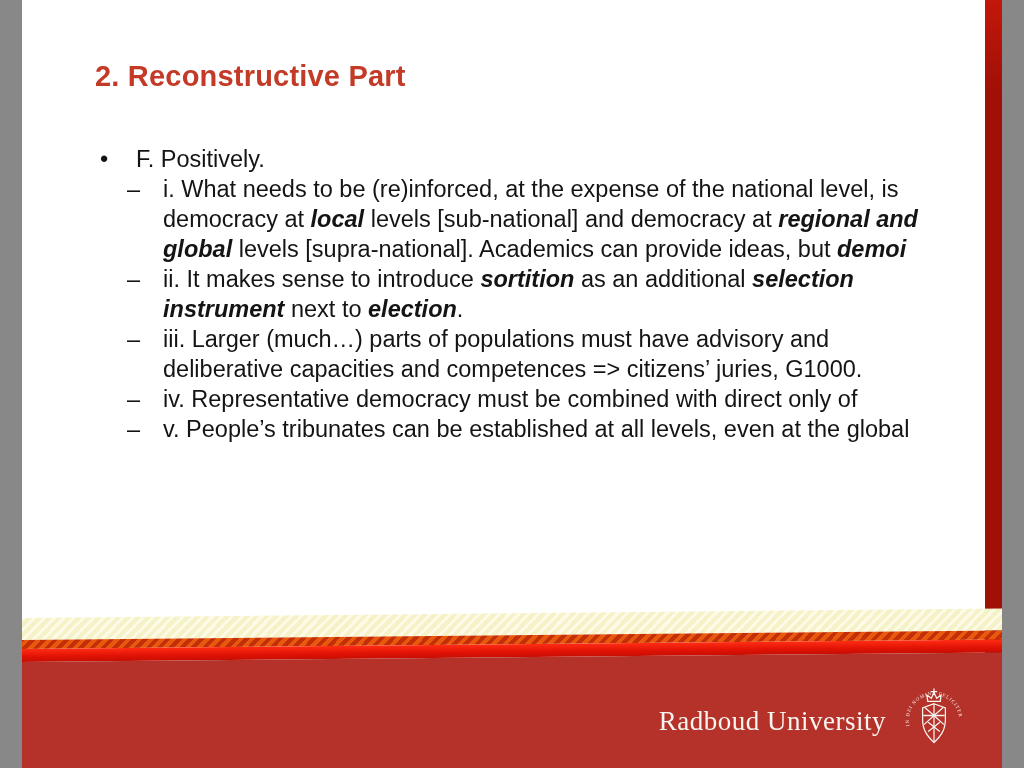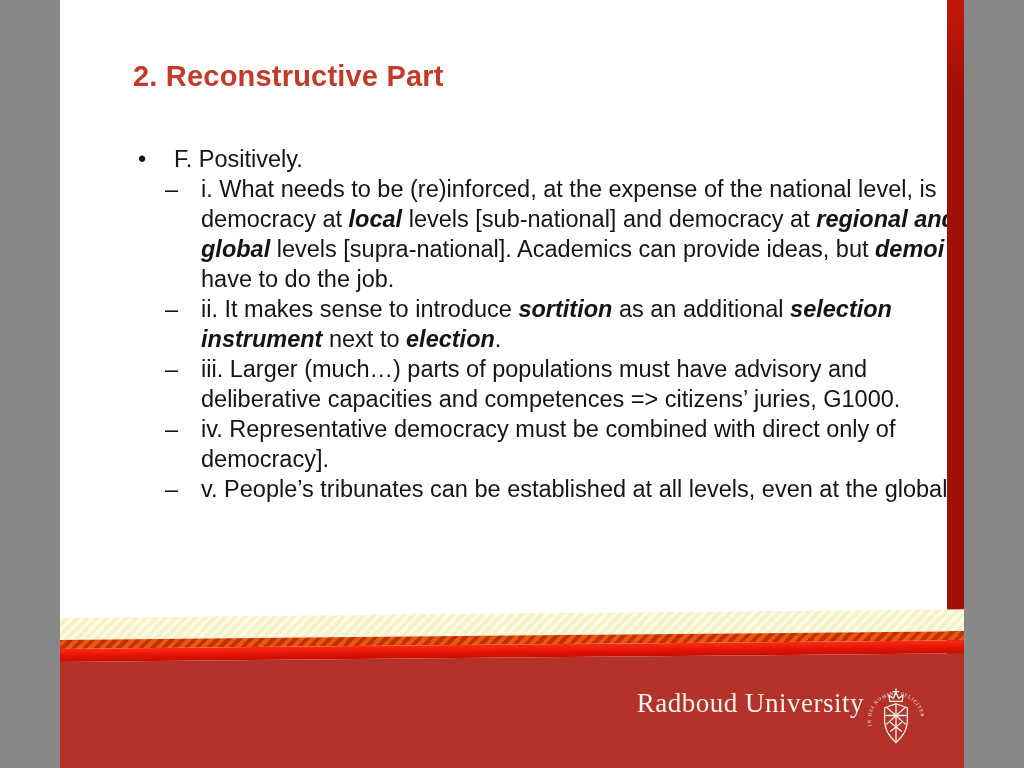--- a/index.html
+++ b/index.html
@@ -1,18 +1,18 @@
 <!DOCTYPE html>
 <html style="--title-red: #C33A27; --body-ink: #141414; --footer-red: #B43229; --band-bright-red: #E01205; --band-orange: #E8590F; --band-yellow: #F6F2C8; --stripe-red: #A01006; --stripe-red-top: #C3170B;"><head>
 <meta charset="utf-8">
 <style>
   html,body{margin:0;padding:0;background:#888;}
   .page{
     position:relative;
-    width:904px;height:768px;
+    width:980px;height:768px;
     margin:0 auto;
     background:#ffffff;
     overflow:hidden;
     font-family:"Liberation Sans", sans-serif;
   }
   .slide-title{
     position:absolute;
     left:73px;top:60px;
     font-size:29px;
     font-weight:bold;
@@ -72,21 +72,22 @@
       #C80E03 100%);
   }
   .band-footer{
     height:150px;
     background:var(--footer-red,#B43229);
   }
   .footer-content{
     position:absolute;
     top:688px;right:36px;
     display:flex;
-    align-items:flex-start;
+    align-items:center;
+    gap:16px;
     z-index:3;
   }
   .university-wordmark{
     font-family:"Liberation Serif", serif;
     font-size:27px;
     color:#F8F4F0;
     letter-spacing:0.5px;
     white-space:nowrap;
   }
   .radboud-logo{width:64px;height:66px;}
@@ -105,42 +106,40 @@
         <div class="lines">
           <div class="line"><span>F. Positively.</span></div>
         </div>
       </div>
       <div class="bullet lvl2">
         <span class="marker">–</span>
         <div class="lines">
           <div class="line"><span>i. What needs to be (re)inforced, at the expense of the national level, is</span></div>
           <div class="line"><span>democracy at </span><span class="it">local</span><span> levels [sub-national] and democracy at </span><span class="it">regional and</span></div>
           <div class="line"><span class="it">global</span><span> levels [supra-national]. Academics can provide ideas, but </span><span class="it">demoi</span></div>
-          <div class="line"><span>have to do the job.</span></div>
         </div>
       </div>
       <div class="bullet lvl2">
         <span class="marker">–</span>
         <div class="lines">
           <div class="line"><span>ii. It makes sense to introduce </span><span class="it">sortition</span><span> as an additional </span><span class="it">selection</span></div>
           <div class="line"><span class="it">instrument</span><span> next to </span><span class="it">election</span><span>.</span></div>
         </div>
       </div>
       <div class="bullet lvl2">
         <span class="marker">–</span>
         <div class="lines">
           <div class="line"><span>iii. Larger (much…) parts of populations must have advisory and</span></div>
           <div class="line"><span>deliberative capacities and competences =&gt; citizens’ juries, G1000.</span></div>
         </div>
       </div>
       <div class="bullet lvl2">
         <span class="marker">–</span>
         <div class="lines">
           <div class="line"><span>iv. Representative democracy must be combined with direct only of</span></div>
-          <div class="line"><span>democracy].</span></div>
         </div>
       </div>
       <div class="bullet lvl2">
         <span class="marker">–</span>
         <div class="lines">
           <div class="line"><span>v. People’s tribunates can be established at all levels, even at the global</span></div>
         </div>
       </div>
     </div>
 

